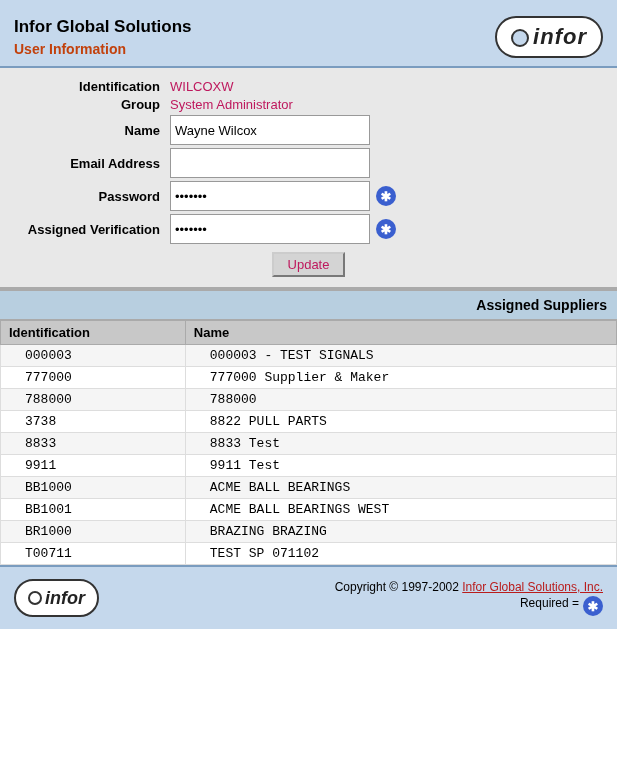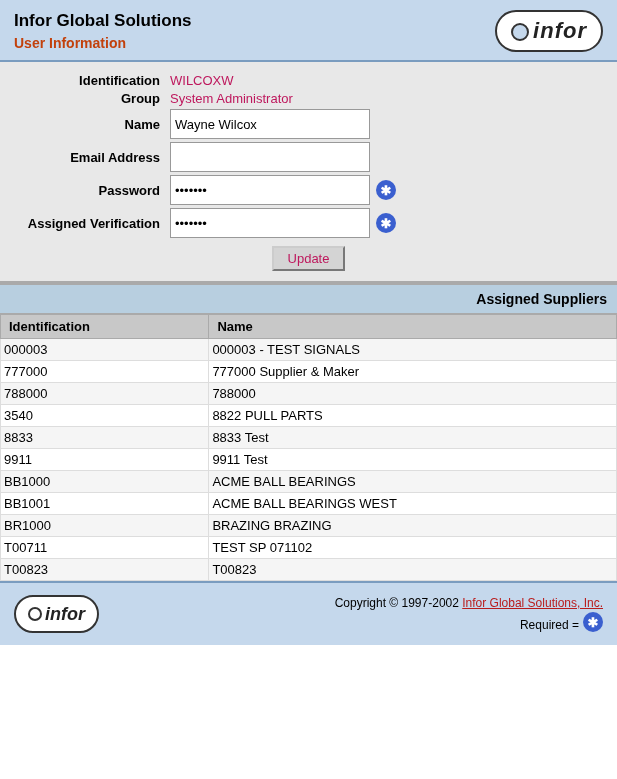--- a/index.html
+++ b/index.html
@@ -6,21 +6,21 @@
     body {
       font-family: Arial, sans-serif;
       font-size: 13px;
       background: #fff;
       width: 617px;
     }
 
     
     .header {
       background: #c5d8ec;
-      padding: 10px 14px 8px 14px;
+      padding: 16px 14px 8px 14px;
       display: flex;
       justify-content: space-between;
       align-items: center;
       border-bottom: 2px solid #7a9cbf;
     }
     .header-text h1 {
       font-size: 17px;
       font-weight: bold;
       color: #000;
       margin-bottom: 4px;
@@ -143,22 +143,23 @@
     }
     .suppliers-table th {
       background: #c8c8c8;
       border: 1px solid #aaa;
       padding: 4px 8px;
       text-align: left;
       font-weight: bold;
     }
     .suppliers-table td {
       border: 1px solid #ddd;
-      padding: 3px 3px;
-      background: #fff;
+      padding: 3px 24px;
+      background: #fff;
+      font-family: Liberation Mono, monospace;
     }
     .suppliers-table tr:nth-child(odd) td {
       background: #f5f5f5;
     }
     .suppliers-table tr:nth-child(even) td {
       background: #fff;
     }
 
     
     .footer {
@@ -192,21 +193,21 @@
       font-size: 12px;
       flex: 1;
       padding-left: 10px;
     }
     .footer-text a {
       text-decoration: underline;
       color: #b91c1c;
     }
     .footer-required {
       display: flex;
-      align-items: flex-end;
+      align-items: flex-start;
       justify-content: flex-end;
       gap: 4px;
       margin-top: 2px;
     }
   </style>
 </head>
 <body>
 
 <div class="header">
   <div class="header-text">
@@ -279,21 +280,21 @@
         </tr>
         <tr>
           <td>777000</td>
           <td>777000 Supplier &amp; Maker</td>
         </tr>
         <tr>
           <td>788000</td>
           <td>788000</td>
         </tr>
         <tr>
-          <td>3540</td>
+          <td>3738</td>
           <td>8822 PULL PARTS</td>
         </tr>
         <tr>
           <td>8833</td>
           <td>8833 Test</td>
         </tr>
         <tr>
           <td>9911</td>
           <td>9911 Test</td>
         </tr>
@@ -305,24 +306,20 @@
           <td>BB1001</td>
           <td>ACME BALL BEARINGS WEST</td>
         </tr>
         <tr>
           <td>BR1000</td>
           <td>BRAZING BRAZING</td>
         </tr>
         <tr>
           <td>T00711</td>
           <td>TEST SP 071102</td>
-        </tr>
-        <tr>
-          <td>T00823</td>
-          <td>T00823</td>
         </tr>
       </tbody>
   </table>
 </div>
 
 <div class="footer">
   <div class="footer-logo">
     <span style="width:14px;height:14px;border-radius:50%;border:2px solid #333;display:inline-block;margin-right:3px;"></span>
     <span class="footer-logo-text">infor</span>
   </div>

